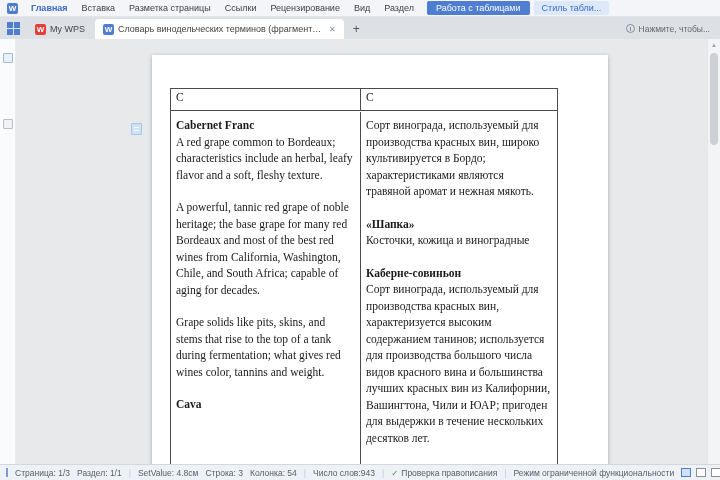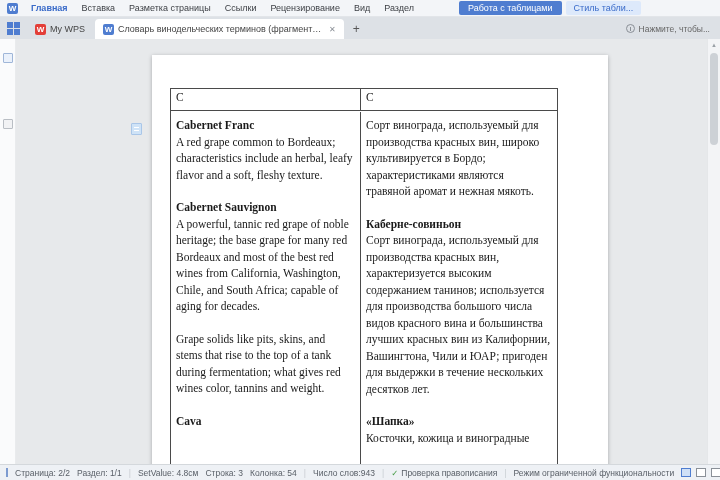--- a/index.html
+++ b/index.html
@@ -8,21 +8,21 @@
   .window { position:relative; width:720px; height:480px; background:#e7e9eb; overflow:hidden; }
 
   
   .menubar { position:absolute; top:0; left:0; right:0; height:17px; background:#f3f5f8;
              border-bottom:1px solid #e2e5e9; display:flex; align-items:center;
              font-size:9px; color:#3c3f44; padding:0 5px; white-space:nowrap; }
   .appmenu-ico { width:11px; height:11px; background:#4f7dd0; border-radius:2px; color:#fff;
                  font-size:8px; font-weight:bold; display:flex; align-items:center; justify-content:center; margin:0 6px 0 2px; }
   .mtab { padding:16px 7px; }
   .mtab.active { color:#3a6bc9; font-weight:bold; }
-  .ctx-pill  { background:#4f7dd0; color:#fff; border-radius:2px; padding:2px 9px; margin-left:38px;text-align:center; }
+  .ctx-pill  { background:#4f7dd0; color:#fff; border-radius:2px; padding:2px 9px; margin-left:6px;text-align:center; }
   .ctx-pill2 { background:#dde9fb; color:#3a6bc9; border-radius:2px; padding:2px 8px; margin-left:4px; }
 
   
   .tabbar { position:absolute; top:17px; left:0; right:0; height:22px; background:#dde1e6;
             display:flex; align-items:flex-end; font-size:9px; color:#444; }
   .apps-grid { width:13px; height:13px; margin:0 5px 4px 7px; display:grid; grid-template-columns:6px 6px; grid-gap:1px; }
   .apps-grid i { width:6px; height:6px; background:#4f7dd0; }
   .mywps { display:flex; align-items:center; gap:4px; height:20px; padding:0 10px; }
   .wps-logo { width:11px; height:11px; background:#e33e38; border-radius:2px; color:#fff; font-size:8px;
               font-weight:bold; display:flex; align-items:center; justify-content:center; }
@@ -138,59 +138,58 @@
           <div class="t-h-cell c2">C</div>
         </div>
         <div class="t-body">
 
           <div class="t-col c1">
             <div class="entry">
               <div class="term">Cabernet Franc</div>
               <div class="def">A red grape common to Bordeaux; characteristics include an herbal, leafy flavor and a soft, fleshy texture.</div>
             </div>
             <div class="entry">
-              <div class="term">Cabernet Sauvignon</div>
               <div class="def">A powerful, tannic red grape of noble heritage; the base grape for many red Bordeaux and most of the best red wines from California, Washington, Chile, and South Africa; capable of aging for decades.</div>
             </div>
             <div class="entry">
               <div class="def">Grape solids like pits, skins, and stems that rise to the top of a tank during fermentation; what gives red wines color, tannins and weight.</div>
             </div>
             <div class="entry">
               <div class="term">Cava</div>
               <div class="def"></div>
             </div>
           </div>
 
           <div class="t-col c2">
             <div class="entry">
               <div class="def">Сорт винограда, используемый для производства красных вин, широко культивируется в Бордо; характеристиками являются травяной аромат и нежная мякоть.</div>
             </div>
             <div class="entry">
+              <div class="term">«Шапка»</div>
+              <div class="def">Косточки, кожица и виноградные</div>
+            </div>
+            <div class="entry">
               <div class="term">Каберне-совиньон</div>
               <div class="def">Сорт винограда, используемый для производства красных вин, характеризуется высоким содержанием танинов; используется для производства большого числа видов красного вина и большинства лучших красных вин из Калифорнии, Вашингтона, Чили и ЮАР; пригоден для выдержки в течение нескольких десятков лет.</div>
-            </div>
-            <div class="entry">
-              <div class="term">«Шапка»</div>
-              <div class="def">Косточки, кожица и виноградные</div>
             </div>
           </div>
 
         </div>
       </div>
     </div>
 
     <div class="scrollbar">
       <div class="sb-up">▲</div>
       <div class="sb-thumb"></div>
     </div>
   </div>
 
   <div class="statusbar">
     <div class="st-ico"></div>
-    <span>Страница: 2/2</span>
+    <span>Страница: 1/3</span>
     <span>Раздел: 1/1</span>
     <span class="sb-sep">|</span>
     <span>SetValue: 4.8см</span>
     <span>Строка: 3</span>
     <span>Колонка: 54</span>
     <span class="sb-sep">|</span>
     <span>Число слов:943</span>
     <span class="sb-sep">|</span>
     <span class="spell-check">✓</span>
     <span>Проверка правописания</span>

